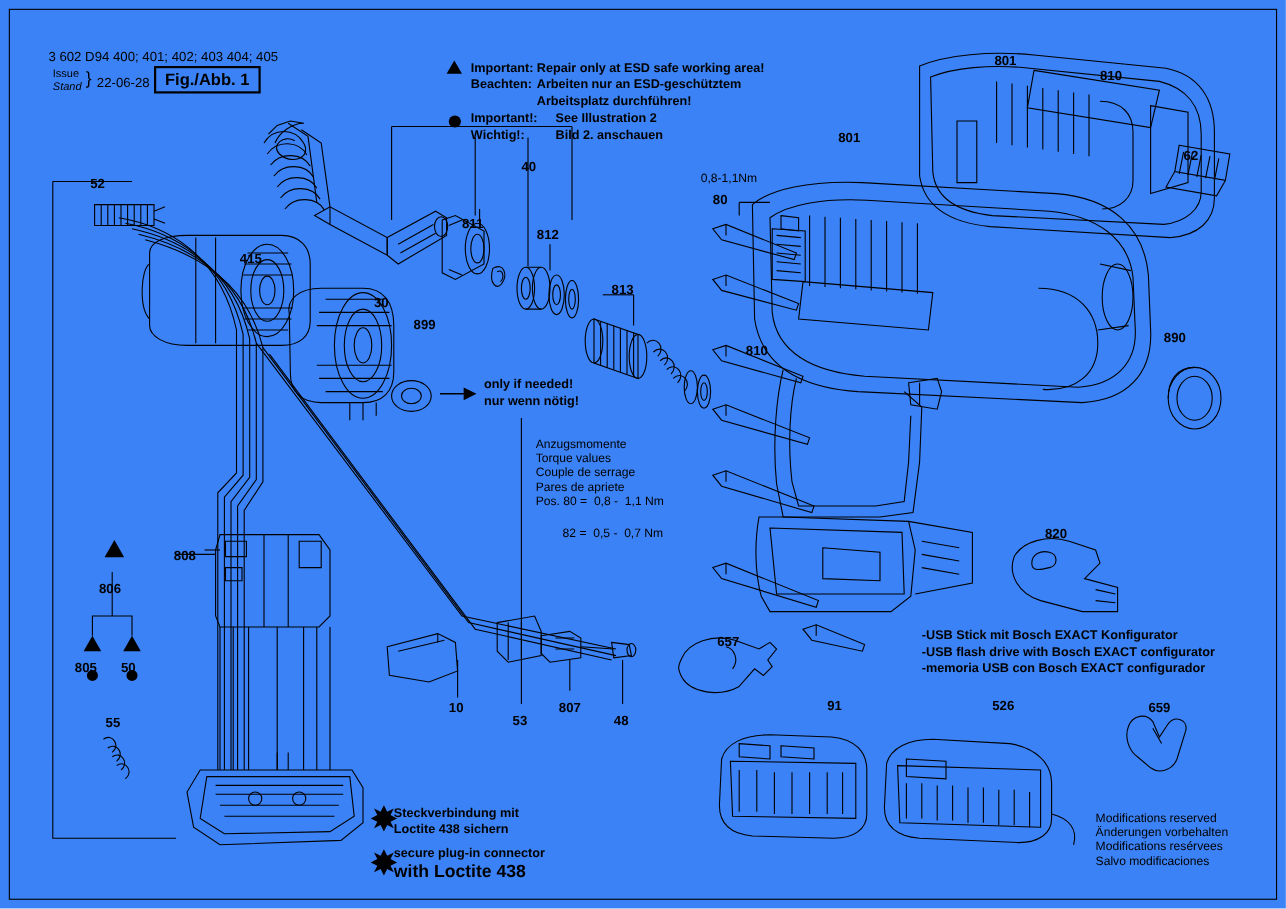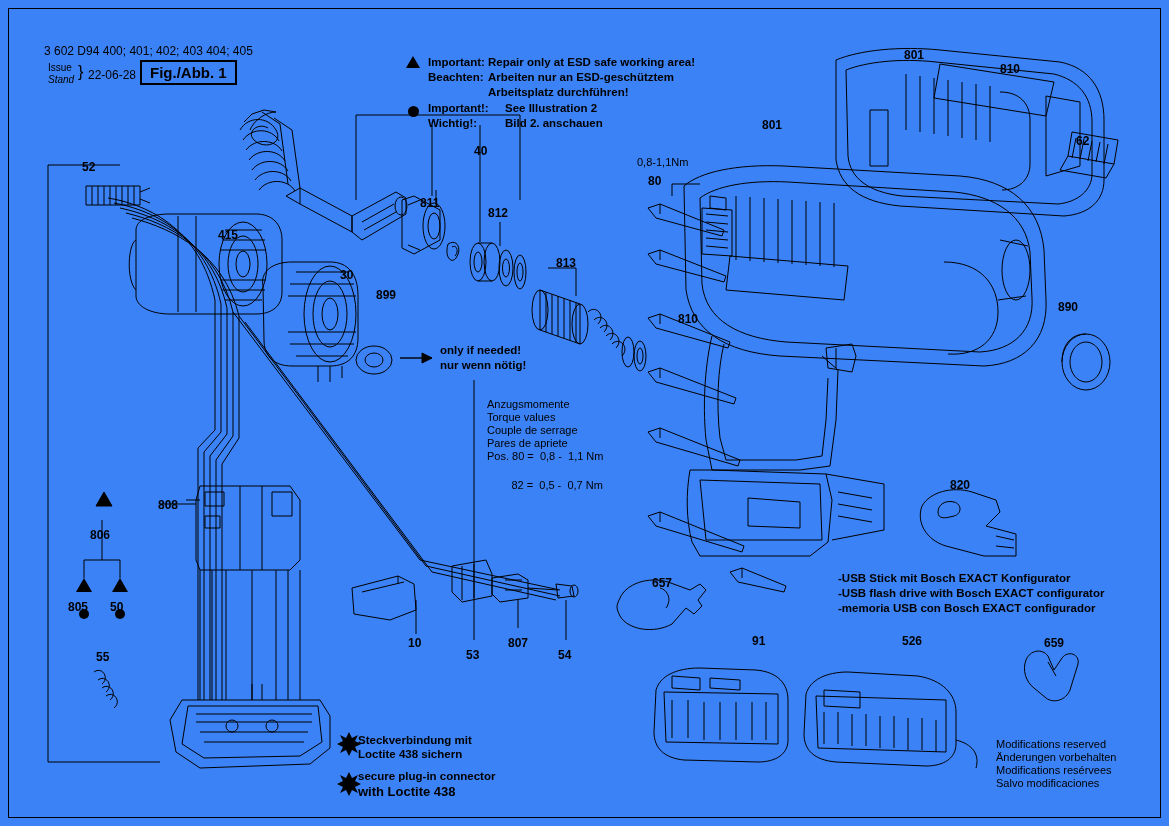--- a/index.html
+++ b/index.html
@@ -306,41 +306,41 @@
   <div class="abs lbl-b lbl" style="left:1044px;top:636px;">659</div>
 
   <div class="abs lbl-b lbl" style="left:90px;top:528px;">806</div>
   <div class="abs lbl-b lbl" style="left:68px;top:600px;">805</div>
   <div class="abs lbl-b lbl" style="left:110px;top:600px;">50</div>
   <div class="abs lbl-b lbl" style="left:158px;top:498px;">808</div>
   <div class="abs lbl-b lbl" style="left:96px;top:650px;">55</div>
   <div class="abs lbl-b lbl" style="left:408px;top:636px;">10</div>
   <div class="abs lbl-b lbl" style="left:466px;top:648px;">53</div>
   <div class="abs lbl-b lbl" style="left:508px;top:636px;">807</div>
-  <div class="abs lbl-b lbl" style="left:558px;top:648px;">54</div>
+  <div class="abs lbl-b lbl" style="left:558px;top:648px;">48</div>
 
   <div class="abs lbl bold" style="left:440px;top:344px;font-size:11.5px;">only if needed!</div>
   <div class="abs lbl bold" style="left:440px;top:359px;font-size:11.5px;">nur wenn nötig!</div>
 
   <div class="abs note" style="left:487px;top:398px;">Anzugsmomente</div>
   <div class="abs note" style="left:487px;top:411px;">Torque values</div>
   <div class="abs note" style="left:487px;top:424px;">Couple de serrage</div>
   <div class="abs note" style="left:487px;top:437px;">Pares de apriete</div>
   <div class="abs note" style="left:487px;top:450px;">Pos. 80 =  0,8 -  1,1 Nm</div>
   <div class="abs note" style="left:487px;top:463px;margin-top:16px;">        82 =  0,5 -  0,7 Nm</div>
 
   <div class="abs lbl" style="left:637px;top:156px;font-size:11px;">0,8-1,1Nm</div>
 
   <div class="abs lbl bold" style="left:838px;top:572px;font-size:11.5px;">-USB Stick mit Bosch EXACT Konfigurator</div>
   <div class="abs lbl bold" style="left:838px;top:587px;font-size:11.5px;">-USB flash drive with Bosch EXACT configurator</div>
   <div class="abs lbl bold" style="left:838px;top:602px;font-size:11.5px;">-memoria USB con Bosch EXACT configurador</div>
 
   <div class="abs lbl bold" style="left:358px;top:734px;font-size:11.5px;">Steckverbindung mit</div>
   <div class="abs lbl bold" style="left:358px;top:748px;font-size:11.5px;">Loctite 438 sichern</div>
   <div class="abs lbl bold" style="left:358px;top:770px;font-size:11.5px;">secure plug-in connector</div>
-  <div class="abs lbl bold" style="left:358px;top:784px;font-size:13px;text-align:right;">with Loctite 438</div>
+  <div class="abs lbl bold" style="left:358px;top:784px;font-size:16px;text-align:right;">with Loctite 438</div>
 
   <div class="abs note" style="left:996px;top:738px;">Modifications reserved</div>
   <div class="abs note" style="left:996px;top:751px;">Änderungen vorbehalten</div>
   <div class="abs note" style="left:996px;top:764px;">Modifications resérvees</div>
   <div class="abs note" style="left:996px;top:777px;">Salvo modificaciones</div>
 
 </div>
 
 </body></html>

